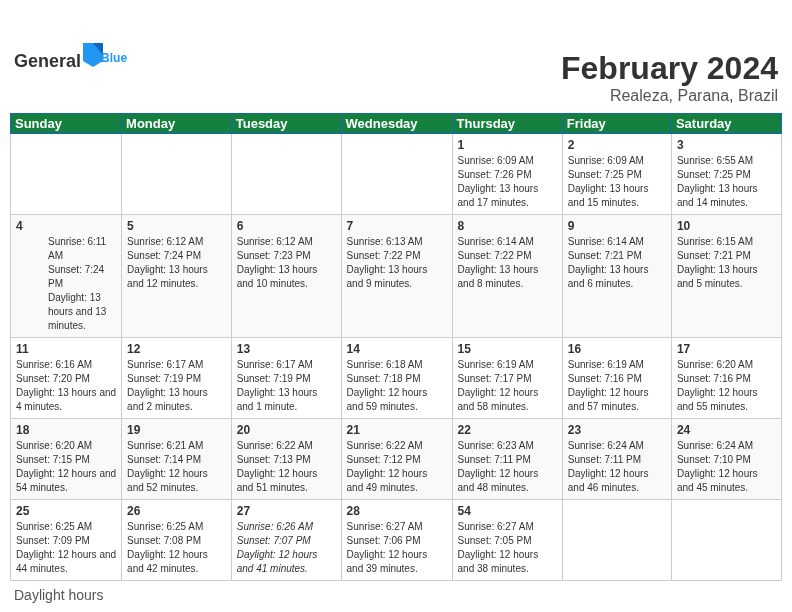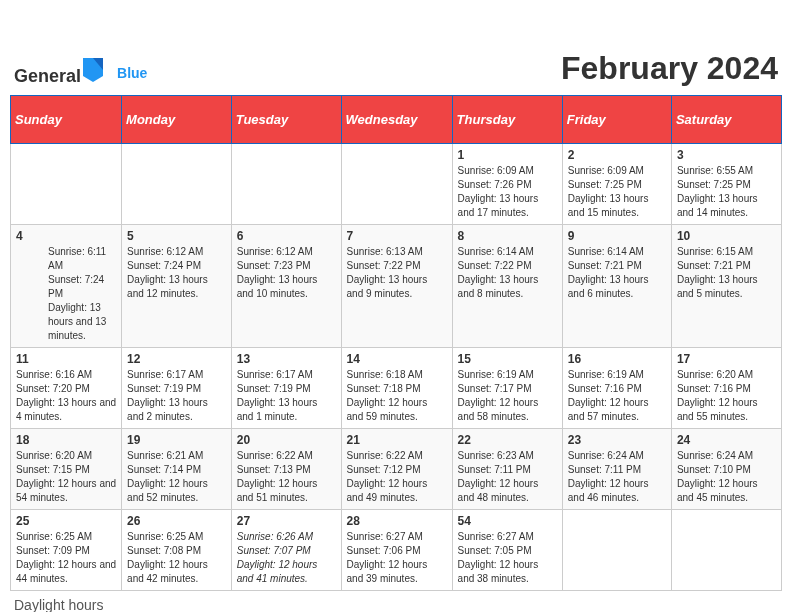--- a/index.html
+++ b/index.html
@@ -6,38 +6,37 @@
     body {
       font-family: Arial, sans-serif;
       background: #fff;
       width: 792px;
       min-height: 612px;
       padding: 10px;
     }
     .header-row {
       display: flex;
       justify-content: space-between;
-      align-items: flex-end;
+      align-items: center;
       margin-bottom: 8px;
       padding: 0 4px;
     }
     .logo {
       display: flex;
       align-items: center;
     }
     .logo-text-general {
       font-size: 18px;
       font-weight: bold;
       color: #333;
     }
     .logo-text-blue {
-      font-size: 14px;
+      font-size: 12px;
       font-weight: bold;
       color: #2196F3;
-      margin-left: 16px;
     }
     .logo-icon {
       width: 20px;
       height: 24px;
       margin-left: 2px;
       margin-right: -2px;
     }
     .title-section {
       text-align: right;
     }
@@ -50,28 +49,27 @@
     .sub-title {
       font-size: 16px;
       color: #555;
     }
     .calendar {
       width: 100%;
       border-collapse: collapse;
       border: 1px solid #ccc;
     }
     .calendar th {
-      background-color: #ef4444;
+      background-color: #15803d;
       color: #fff;
-      padding: 16px 4px;
+      padding: 2px 4px;
       font-size: 13px;
       font-weight: bold;
       text-align: left;
       border: 1px solid #1565C0;
-      font-style: italic;
     }
     .calendar td {
       vertical-align: top;
       padding: 4px 5px;
       font-size: 10.5px;
       color: #333;
       border: 1px solid #ccc;
       width: 113px;
       height: 80px;
       background: #fff;
@@ -109,20 +107,21 @@
     <div>
       <span class="logo-text-general">General</span><svg class="logo-icon" viewBox="0 0 20 24">
           <polygon points="0,0 20,0 20,18 10,24 0,18" fill="#2196F3"></polygon>
           <polygon points="10,0 20,0 20,12" fill="#1565C0"></polygon>
         </svg>
     </div>
     <span class="logo-text-blue">Blue</span>
   </div>
   <div class="title-section">
     <div class="main-title">February 2024</div>
+    <div class="sub-title">Realeza, Parana, Brazil</div>
   </div>
 </div>
 
 <table class="calendar">
   <thead>
     <tr id="dow-row">
     <th>Sunday</th>
         <th>Monday</th>
         <th>Tuesday</th>
         <th>Wednesday</th>

